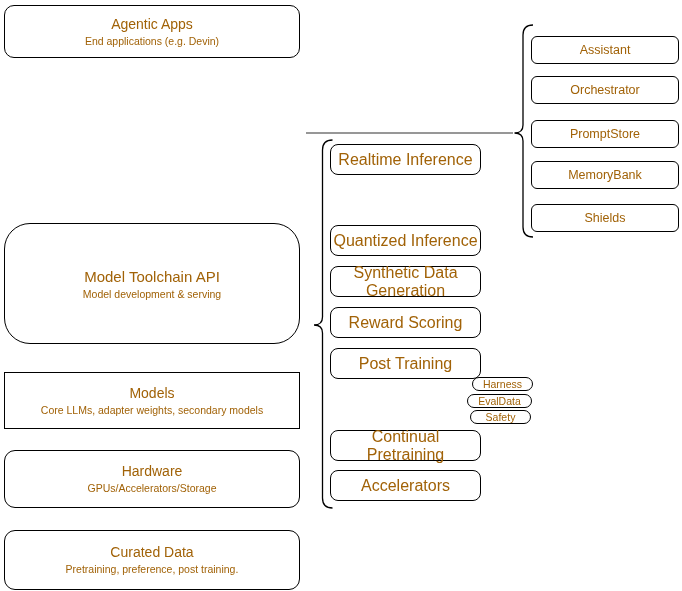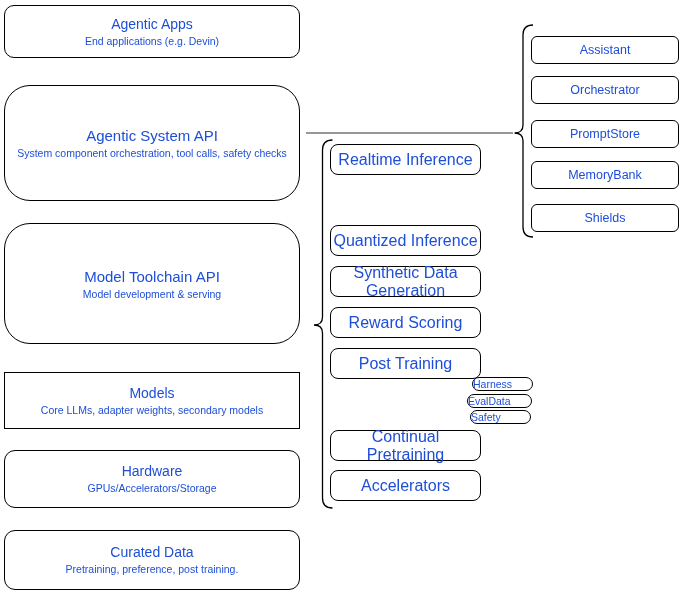--- a/index.html
+++ b/index.html
@@ -2,21 +2,21 @@
 <html><head>
 <meta charset="utf-8">
 <style>
   html, body { margin: 0; padding: 0; background: #ffffff; }
   .canvas {
     position: relative;
     width: 682px;
     height: 591px;
     background: #ffffff;
     font-family: "Liberation Sans", sans-serif;
-    color: #1d4ed8;
+    color: #a16207;
     overflow: hidden;
     text-decoration: underline;
   }
   .box {
     position: absolute;
     box-sizing: border-box;
     border: 1px solid #000000;
     background: #ffffff;
     display: flex;
     flex-direction: column;
@@ -39,20 +39,21 @@
   }
   .tag {
     position: absolute;
     box-sizing: border-box;
     border: 1px solid #000000;
     background: #ffffff;
     border-radius: 8px;
     font-size: 10.5px;
     display: flex;
     align-items: center;
+    justify-content: center;
     text-align: center;
     z-index: 4;
   }
   svg.overlay {
     position: absolute;
     left: 0; top: 0;
     width: 682px; height: 591px;
     z-index: 1;
   }
 </style>
@@ -65,24 +66,20 @@
     <path d="M 306 133 L 513 133" stroke="#757575" stroke-width="1.4" fill="none"></path>
     <path d="M 332.5 140 C 326 140 322.5 143.5 322.5 150 L 322.5 317 C 322.5 321.5 320.5 325 314 325 C 320.5 325 322.5 328.5 322.5 333 L 322.5 498 C 322.5 504.5 326 508 332.5 508" stroke="#000000" stroke-width="1.3" fill="none"></path>
     <path d="M 533 25 C 526.5 25 523 28.5 523 35 L 523 125 C 523 129.5 521 133 514.5 133 C 521 133 523 136.5 523 141 L 523 227 C 523 233.5 526.5 237 533 237" stroke="#000000" stroke-width="1.3" fill="none"></path>
   </svg>
 
   <div class="box lbox" style="top:5px; height:53px; border-radius:10px">
     <div class="title">Agentic Apps</div>
     <div class="sub">End applications (e.g. Devin)</div>
   </div>
 
-  <div class="box lbox" style="top:85px; height:116px; border-radius:26px">
-    <div class="title-lg">Agentic System API</div>
-    <div class="sub">System component orchestration, tool calls, safety checks</div>
-  </div>
 
   <div class="box lbox" style="top:223px; height:121px; border-radius:26px">
     <div class="title-lg">Model Toolchain API</div>
     <div class="sub">Model development &amp; serving</div>
   </div>
 
   <div class="box lbox" style="top:372px; height:57px; border-radius:0">
     <div class="title">Models</div>
     <div class="sub">Core LLMs, adapter weights, secondary models</div>
   </div>

